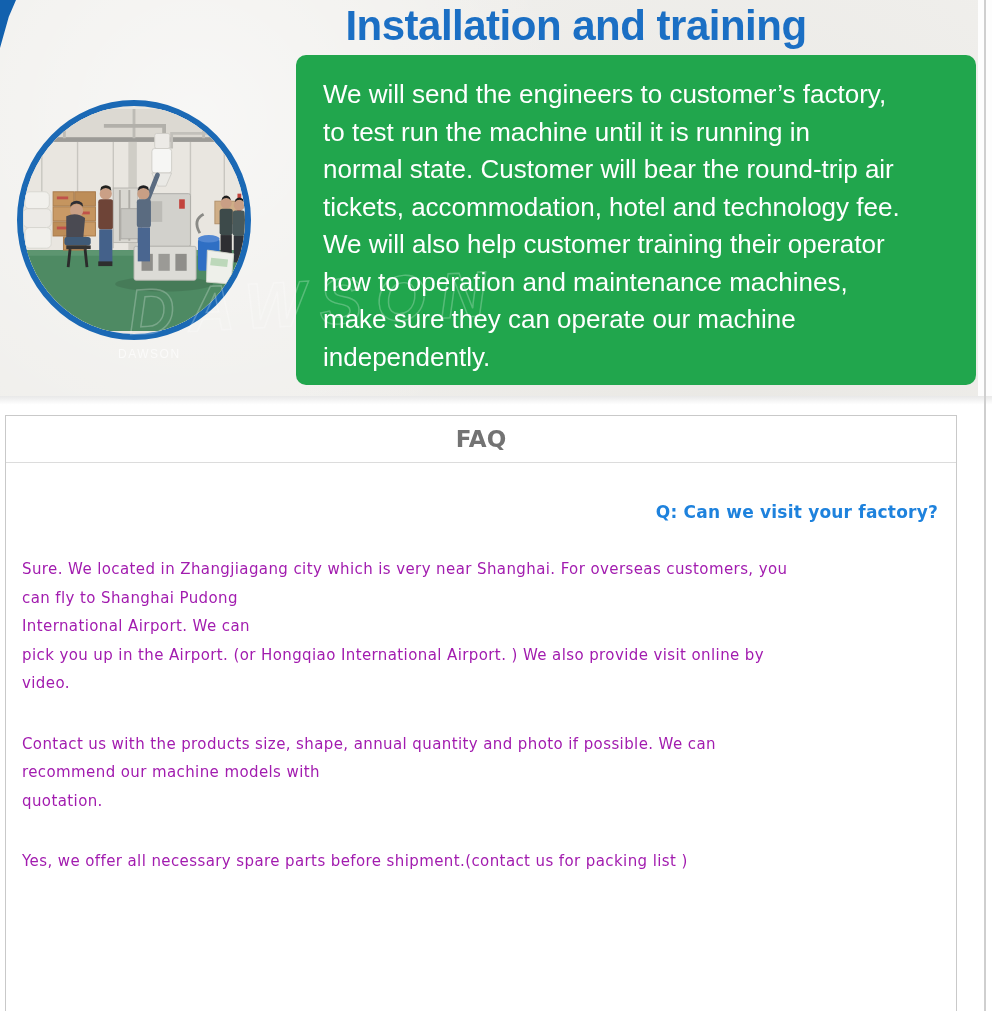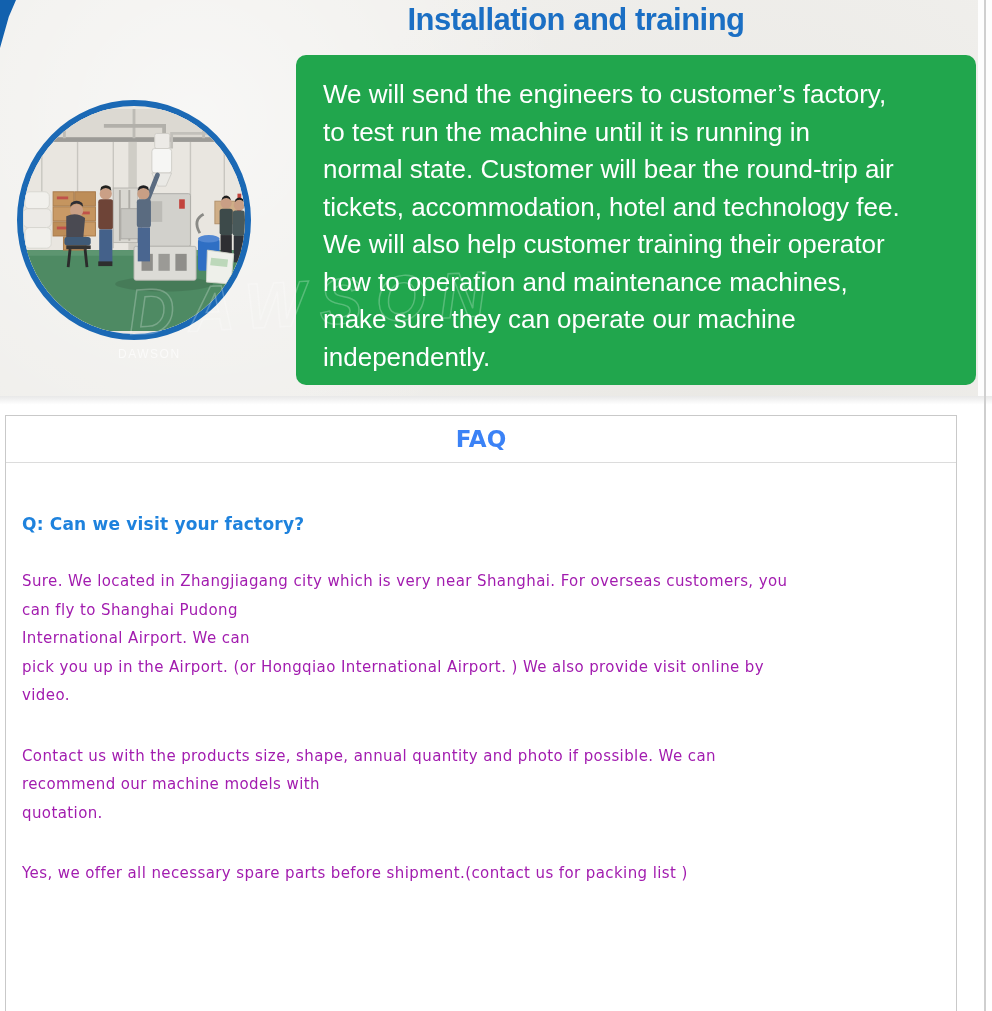--- a/index.html
+++ b/index.html
@@ -18,21 +18,21 @@
   }
   .corner-wedge {
     position:absolute; left:0; top:0; width:16px; height:48px;
     background:#1261ae;
     clip-path:polygon(0 0, 100% 0, 55% 35%, 0 100%);
   }
   .slide-title {
     position:absolute; left:246px; top:2px; width:660px;
     text-align:center;
     font-family:"Liberation Sans","DejaVu Sans",sans-serif;
-    font-size:31px; font-weight:800; letter-spacing:-0.5px;
+    font-size:42px; font-weight:800; letter-spacing:-0.5px;
     color:#1b6fc4;
   }
   .step-badge {
     position:absolute; left:21px; top:25px;
     width:64px; height:64px; border-radius:50%;
     background:#1261ae; border:7px solid #fbfbfa;
     display:flex; align-items:center; justify-content:center;
     color:#ffffff; font-size:27px; font-weight:bold;
     font-family:"Liberation Sans","DejaVu Sans",sans-serif;
   }
@@ -75,29 +75,29 @@
   .faq-card {
     position:absolute; left:5px; top:415px; width:952px; height:600px;
     background:#ffffff;
     border:1px solid #c9c9c9; border-bottom:none;
   }
   .faq-header {
     height:47px; display:flex; align-items:center; justify-content:center;
     border-bottom:1px solid #dcdcdc;
   }
   .faq-title {
-    color:#3b82f6; font-size:23px; font-weight:bold;
+    color:#737373; font-size:23px; font-weight:bold;
     font-family:"DejaVu Sans","Liberation Sans",sans-serif;
   }
   .faq-body { padding:38px 18px 0 16px; }
   .qa-question {
     color:#1e82dd; font-size:17px; font-weight:bold; letter-spacing:.2px;
     line-height:22px; margin-top:32px;
   }
-  .qa-question:first-child { margin-top:12px; }
+  .qa-question:first-child { margin-top:0;text-align:right; }
   .qa-answer {
     color:#a21caf; font-size:15px; letter-spacing:.4px;
     line-height:28.5px; margin-top:32px;
     white-space:pre-line;
   }
   
   .edge-strip {
     position:absolute; left:978px; top:0; width:14px; height:396px; background:#fdfdfd;
   }
   .edge-line {

